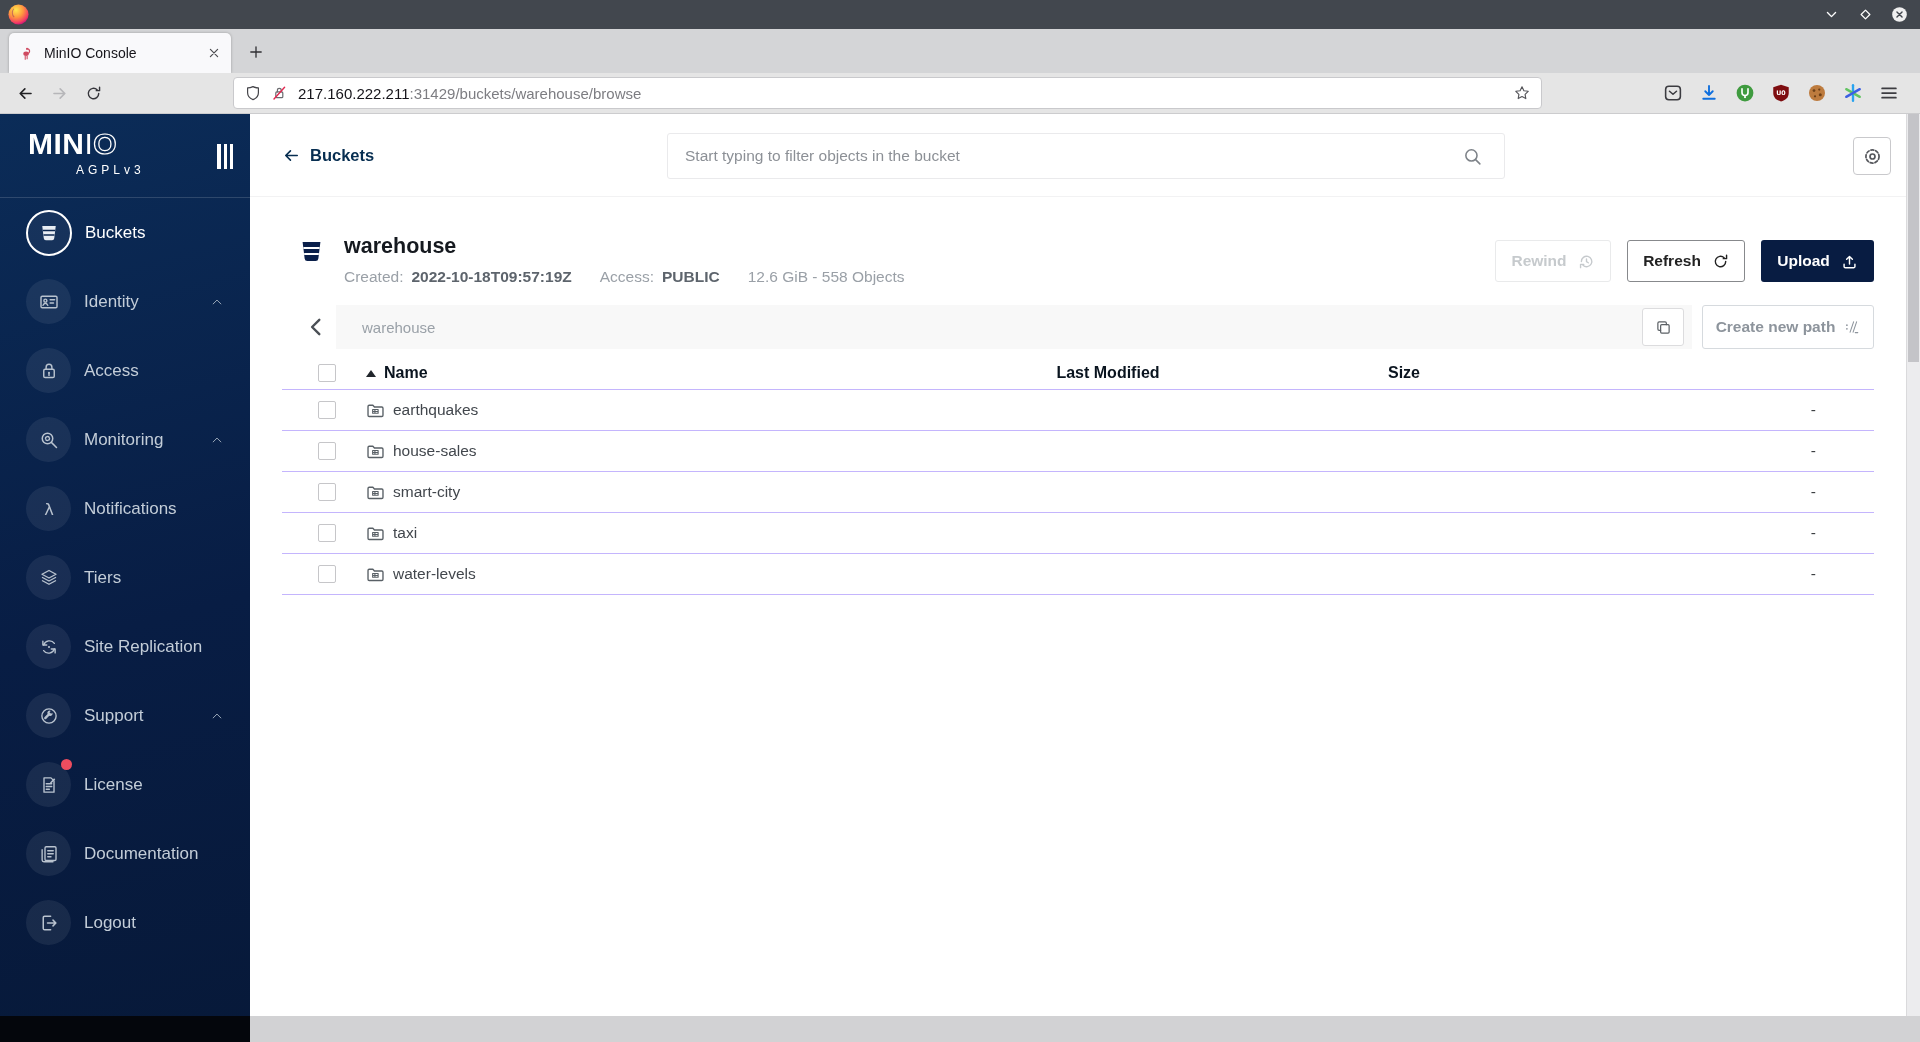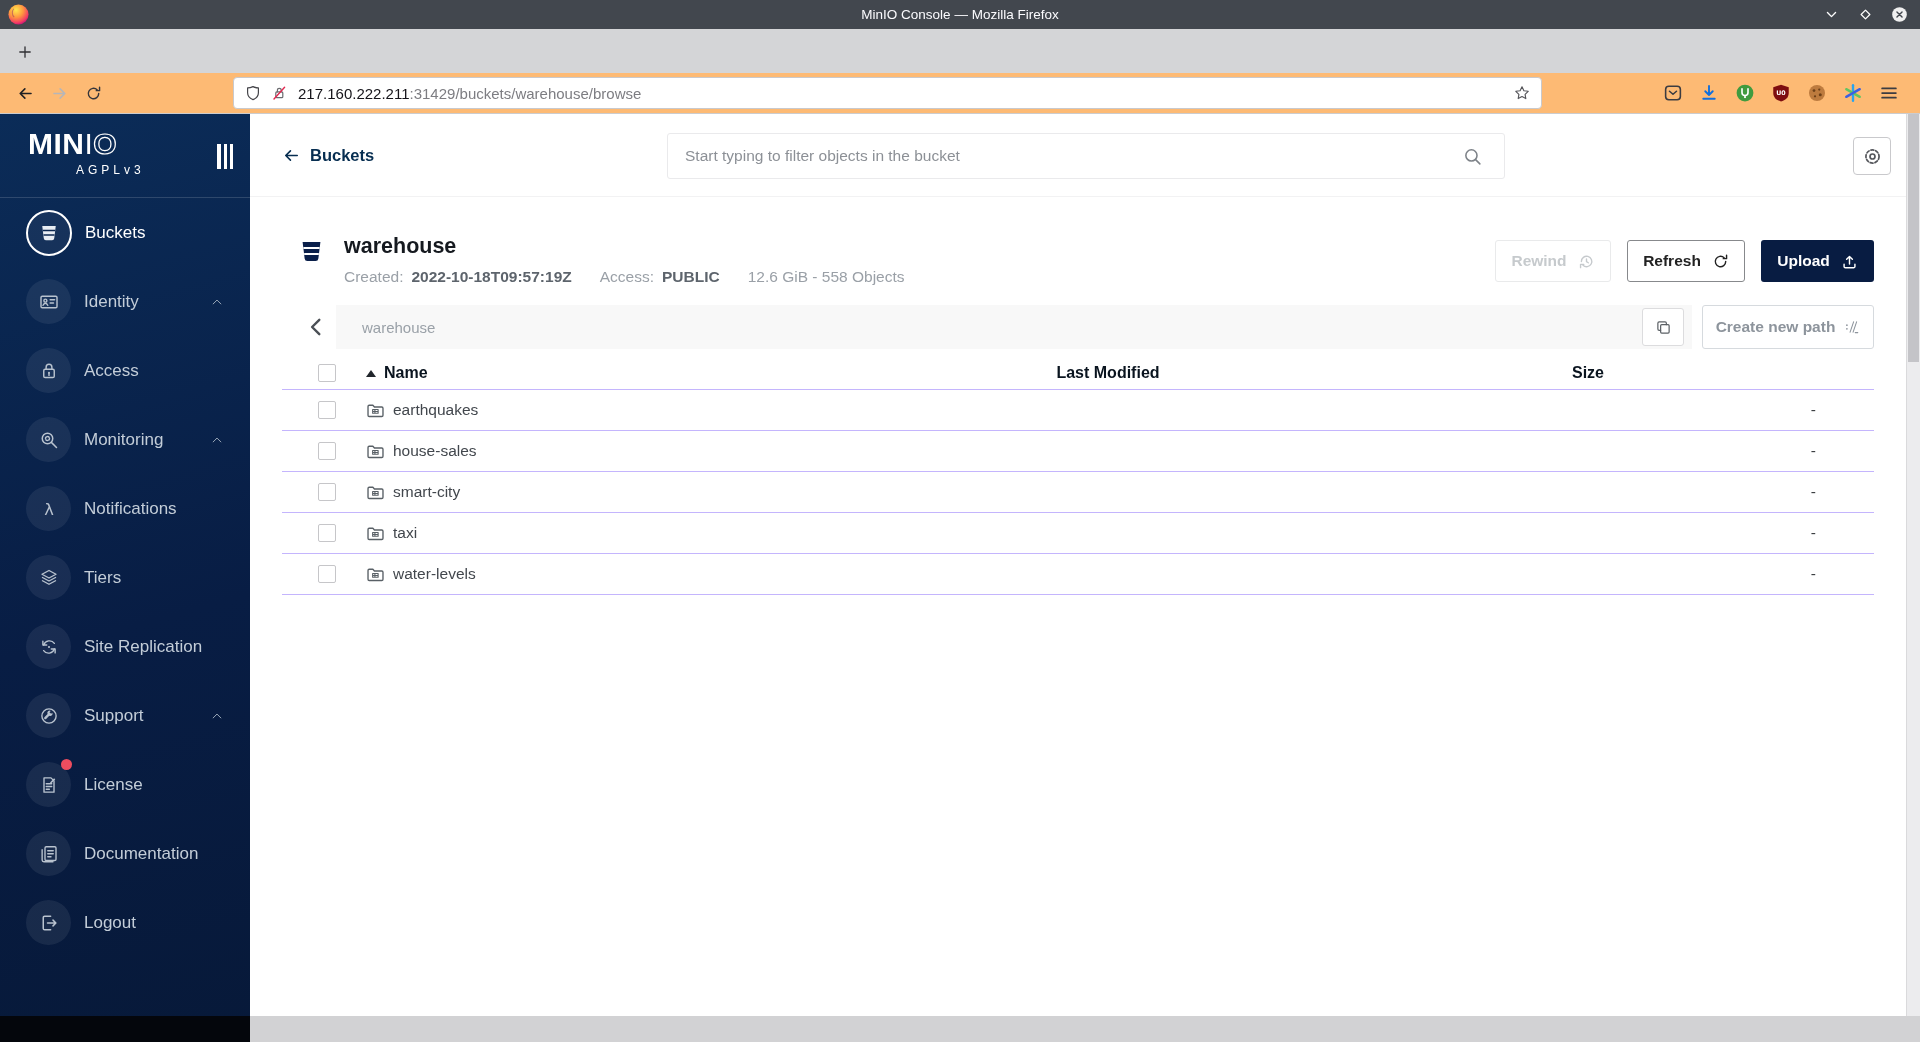--- a/index.html
+++ b/index.html
@@ -18,21 +18,21 @@
 
   .tabbar{position:absolute;top:29px;left:0;right:0;height:44px;background:#d4d5d7;display:flex;align-items:flex-end}
   .tab{margin-left:9px;width:204px;height:40px;background:#f9f9fb;border-radius:5px 5px 0 0;
        display:flex;align-items:center;padding:0 9px;box-shadow:0 0 3px rgba(0,0,0,.28)}
   .tab-fav{width:17px;height:17px}
   .tab-title{font-size:14px;color:#15141a;margin-left:9px;flex:1;white-space:nowrap;overflow:hidden}
   .tab-close{width:16px;height:16px;color:#4c4c50}
   .newtab{width:30px;height:30px;margin:0 0 6px 10px;display:flex;align-items:center;justify-content:center;color:#2f2f33}
   .newtab .gi{width:16px;height:16px}
 
-  .toolbar{position:absolute;top:73px;left:0;right:0;height:40px;background:#fdba74;border-bottom:1px solid #ccccce;
+  .toolbar{position:absolute;top:73px;left:0;right:0;height:40px;background:#e5e5e5;border-bottom:1px solid #ccccce;
            display:flex;align-items:center}
   .nav-btn{width:34px;height:32px;display:flex;align-items:center;justify-content:center}
   .nav-btn .gi{width:17px;height:17px}
   .nav-back{margin-left:8px;color:#202023}
   .nav-fwd{color:#b6b6b9}
   .nav-reload{color:#35353a}
   .urlbar{margin-left:123px;width:1285px;height:30px;background:#fff;border:1px solid #c9c9cc;border-radius:4px;
           display:flex;align-items:center;padding:0 11px;}
   .urlbar .gi{width:16px;height:16px}
   .url-shield{color:#45454a}
@@ -123,42 +123,41 @@
   .obj-table{margin-top:8px}
   .tr{display:grid;grid-template-columns:56px 490px 560px 1fr;align-items:center;border-bottom:1px solid #c4b5fd}
   .thead{height:32px;font-size:16px;font-weight:700;color:#0a141f}
   .trow{height:40px;font-size:15.5px;color:#42474d}
   .cell-cb{padding-left:36px}
   .cbx{display:block;width:16px;height:16px;border:1px solid #c6c6c9;border-radius:2px;background:#fff;cursor:pointer}
   .cell-name{display:flex;align-items:center;gap:8px;padding-left:28px}
   .sort-asc{width:0;height:0;border-left:5px solid transparent;border-right:5px solid transparent;border-bottom:7px solid #21262c}
   .folder-ic{width:19px;height:19px;color:#596066}
   .cell-mod{text-align:center}
-  .thead .cell-size{text-align:center;padding-right:86px}
+  .thead .cell-size{text-align:left;padding-right:86px}
   .trow .cell-size{text-align:right;padding-right:58px;color:#3c4043}
 </style>
 </head>
 <body>
 
 <div class="titlebar">
   <span class="gi fx-logo">
       <svg viewBox="0 0 24 24">
         <defs>
           <radialGradient id="fxg" cx="38%" cy="28%" r="80%">
             <stop offset="0" stop-color="#ffe94d"></stop>
             <stop offset=".45" stop-color="#ff9640"></stop>
             <stop offset=".78" stop-color="#f43e63"></stop>
             <stop offset="1" stop-color="#b5007f"></stop>
           </radialGradient>
         </defs>
         <circle cx="12" cy="12" r="10.5" fill="url(#fxg)"></circle>
         <path d="M7 6c-2 2.5-2 6.5.5 8.8" stroke="#8a1e6e" stroke-width="1.1" fill="none" opacity=".45"></path>
       </svg>
     </span>
-  <div class="win-title">MinIO Console — Mozilla Firefox</div>
   <div class="win-controls">
     <span class="gi win-btn">
         <svg viewBox="0 0 16 16" fill="none" stroke="currentColor" stroke-width="1.3" stroke-linecap="round" stroke-linejoin="round">
           <path d="M4.2 6.2 8 10l3.8-3.8"></path>
         </svg>
       </span>
     <span class="gi win-btn">
         <svg viewBox="0 0 16 16" fill="none" stroke="currentColor" stroke-width="1.2" stroke-linecap="round" stroke-linejoin="round">
           <rect x="5.1" y="5.1" width="5.8" height="5.8" transform="rotate(45 8 8)"></rect>
         </svg>
@@ -166,20 +165,36 @@
     <span class="gi win-btn">
         <svg viewBox="0 0 16 16">
           <circle cx="8" cy="8" r="6.9" fill="#f0f0f0"></circle>
           <path d="M5.6 5.6l4.8 4.8M10.4 5.6l-4.8 4.8" stroke="#42474e" stroke-width="1.3" stroke-linecap="round"></path>
         </svg>
       </span>
   </div>
 </div>
 
 <div class="tabbar">
+  <div class="tab">
+    <span class="gi tab-fav">
+        <svg viewBox="0 0 16 16" fill="none">
+          <ellipse cx="7.6" cy="8.3" rx="2.6" ry="2.1" fill="#cf4a60"></ellipse>
+          <path d="M9.6 8c1.4-.8 1.6-2.4.8-3.6-.6-.9-1.9-1-2.5-.2" stroke="#cf4a60" stroke-width="1.2"></path>
+          <circle cx="8.5" cy="3.6" r=".9" fill="#cf4a60"></circle>
+          <path d="M6.8 10.3v3.6M8.6 10.3v3.2" stroke="#cf4a60" stroke-width="1"></path>
+        </svg>
+      </span>
+    <span class="tab-title">MinIO Console</span>
+    <span class="gi tab-close">
+        <svg viewBox="0 0 16 16" fill="none" stroke="currentColor" stroke-width="1.2" stroke-linecap="round" stroke-linejoin="round">
+          <path d="M4.4 4.4l7.2 7.2M11.6 4.4l-7.2 7.2"></path>
+        </svg>
+      </span>
+  </div>
   <div class="newtab">
     <span class="gi">
         <svg viewBox="0 0 16 16" fill="none" stroke="currentColor" stroke-width="1.3" stroke-linecap="round" stroke-linejoin="round">
           <path d="M8 2.8v10.4M2.8 8h10.4"></path>
         </svg>
       </span>
   </div>
 </div>
 
 <div class="toolbar">

